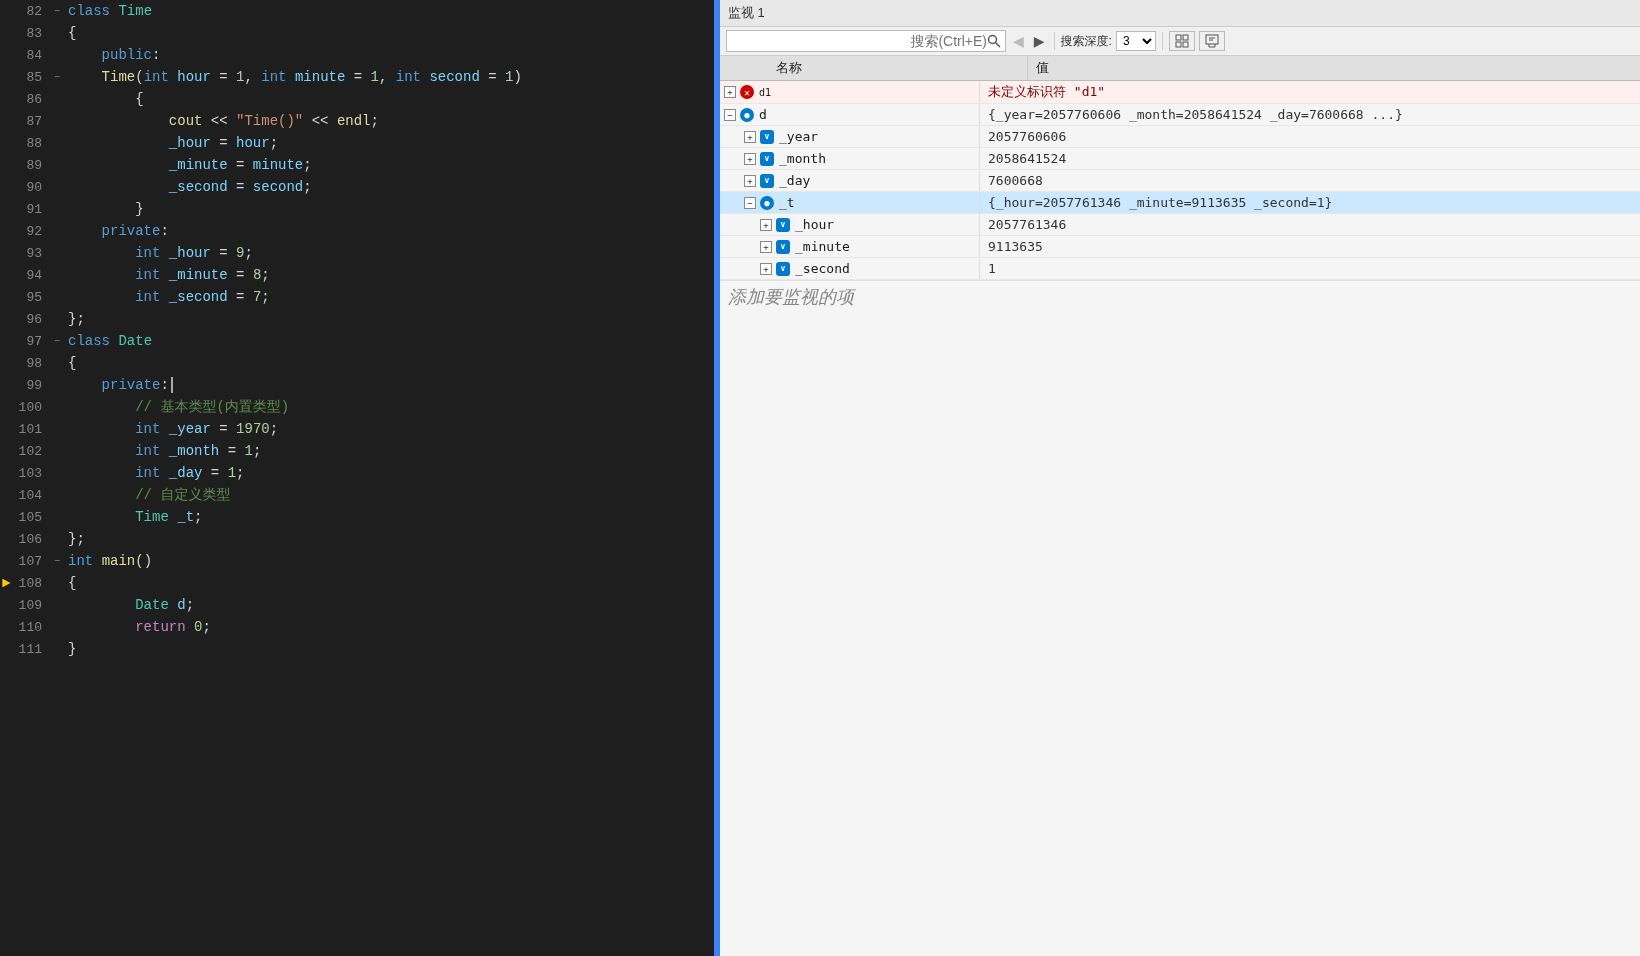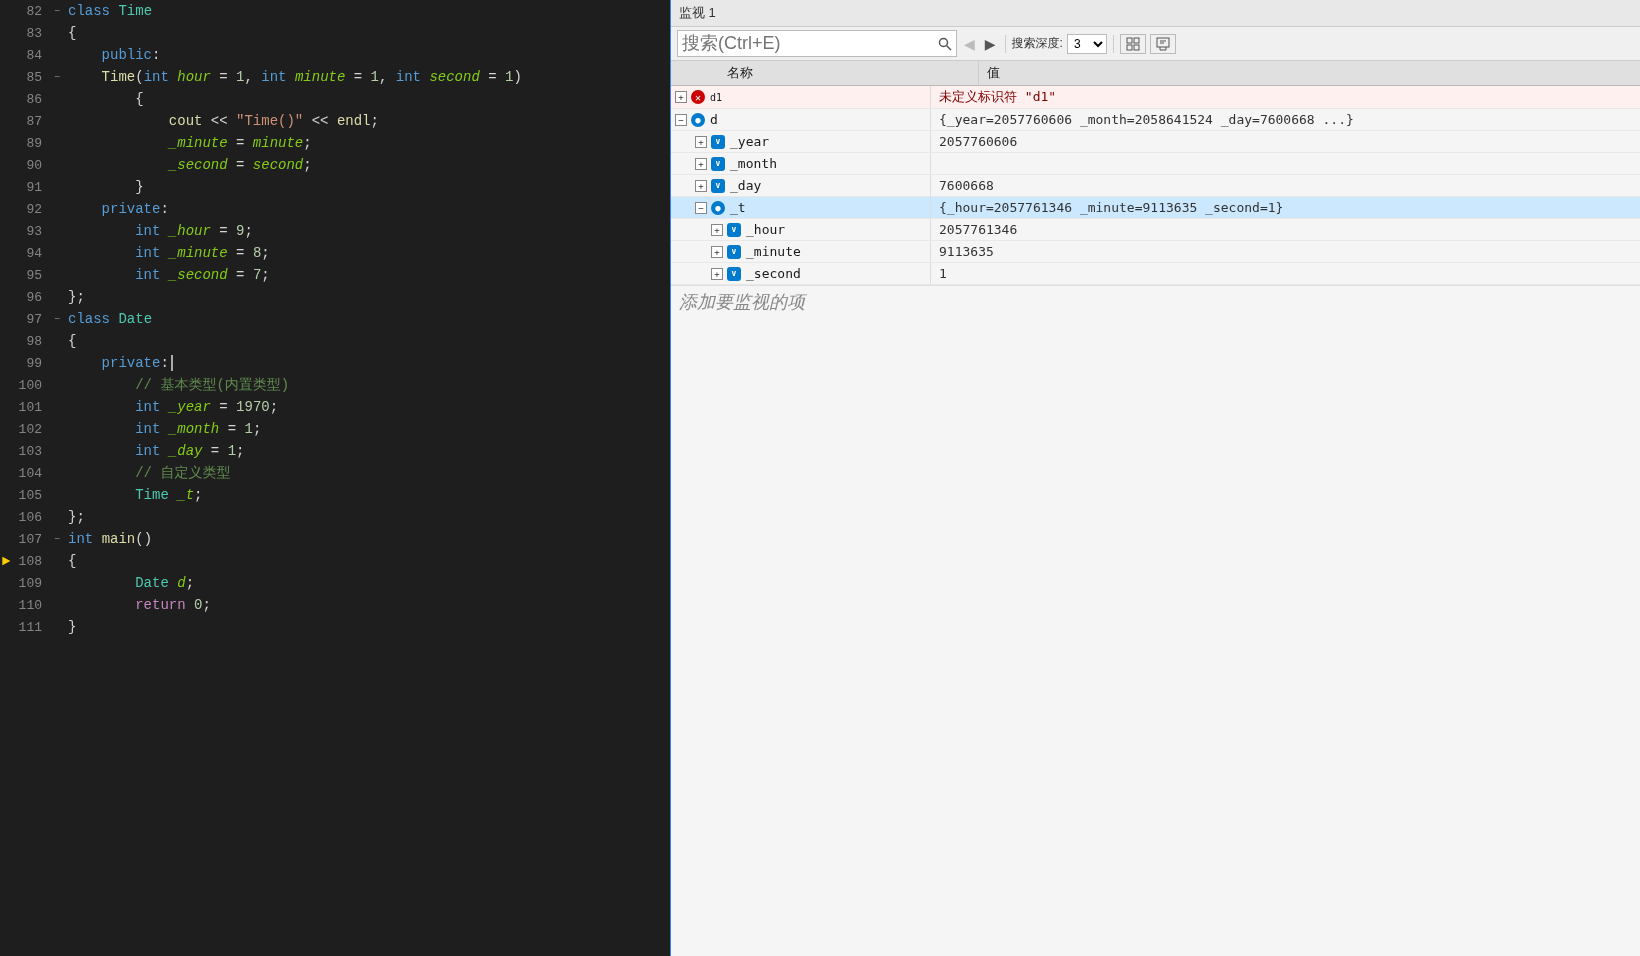--- a/index.html
+++ b/index.html
@@ -81,32 +81,33 @@
 
     
     .kw { color: #569cd6; text-align: right; }        
     .kw-ctrl { color: #c586c0; }   
     .type { color: #4ec9b0; }      
     .fn { color: #dcdcaa; }        
     .str { color: #ce9178; }       
     .num { color: #b5cea8; }       
     .comment { color: #608b4e; }   
     .op { color: #d4d4d4; }        
-    .var { color: #84cc16; font-style: italic; }       
+    .var { color: #7dd3fc; }       
     .punct { color: #d4d4d4; }     
     .macro { color: #dcdcaa; }     
 
     
     .watch-panel {
       flex: 1;
       background: #f5f5f5;
-      border-left: 1px solid #3b82f6;
+      border-left: 6px solid #3b82f6;
       display: flex;
       flex-direction: column;
       min-width: 0;
+      margin-left: 44px;
     }
 
     .watch-title-bar {
       background: #e8e8e8;
       border-bottom: 1px solid #ccc;
       padding: 4px 8px;
       font-family: 'Microsoft YaHei', 'SimSun', sans-serif;
       font-size: 13px;
       color: #333;
       display: flex;
@@ -128,25 +129,26 @@
       background: white;
       border: 1px solid #bbb;
       padding: 2px 4px;
       flex: 1;
       max-width: 280px;
     }
 
     .search-box input {
       border: none;
       outline: none;
-      font-size: 18px;
+      font-size: 14px;
       font-family: 'Microsoft YaHei', sans-serif;
       color: #333;
       width: 100%;
       background: transparent;
+      text-align: right;
     }
 
     .search-icon-btn {
       background: none;
       border: none;
       cursor: pointer;
       color: #555;
       font-size: 12px;
       display: flex;
       align-items: center;
@@ -377,20 +379,27 @@
         </div>
         <div class="collapse-icon"></div>
         <div class="line-content"><span>        </span><span class="punct">{</span></div>
       </div>
       <div class="code-line">
         <div class="line-gutter">
           <span>87</span>
         </div>
         <div class="collapse-icon"></div>
         <div class="line-content"><span>            </span><span class="macro">cout</span><span class="op"> &lt;&lt; </span><span class="str">"Time()"</span><span class="op"> &lt;&lt; </span><span class="macro">endl</span><span class="punct">;</span></div>
+      </div>
+      <div class="code-line">
+        <div class="line-gutter">
+          <span>88</span>
+        </div>
+        <div class="collapse-icon"></div>
+        <div class="line-content"><span>            </span><span class="var">_hour</span><span class="op"> = </span><span class="var">hour</span><span class="punct">;</span></div>
       </div>
       <div class="code-line">
         <div class="line-gutter">
           <span>89</span>
         </div>
         <div class="collapse-icon"></div>
         <div class="line-content"><span>            </span><span class="var">_minute</span><span class="op"> = </span><span class="var">minute</span><span class="punct">;</span></div>
       </div>
       <div class="code-line">
         <div class="line-gutter">
@@ -617,20 +626,21 @@
             <span style="color: rgb(26, 26, 26); font-family: Consolas, monospace; font-size: 13px;">_year</span>
           </div>
           <div class="watch-cell-value normal">2057760606</div>
         </div>
         <div class="watch-row">
           <div class="watch-cell-name" style="padding-left: 24px;">
             <span class="expand-btn">+</span>
             <span class="var-icon" style="margin-left: 2px; margin-right: 3px;">v</span>
             <span style="color: rgb(26, 26, 26); font-family: Consolas, monospace; font-size: 13px;">_month</span>
           </div>
+          <div class="watch-cell-value normal">2058641524</div>
         </div>
         <div class="watch-row">
           <div class="watch-cell-name" style="padding-left: 24px;">
             <span class="expand-btn">+</span>
             <span class="var-icon" style="margin-left: 2px; margin-right: 3px;">v</span>
             <span style="color: rgb(26, 26, 26); font-family: Consolas, monospace; font-size: 13px;">_day</span>
           </div>
           <div class="watch-cell-value normal">7600668</div>
         </div>
         <div class="watch-row selected">

